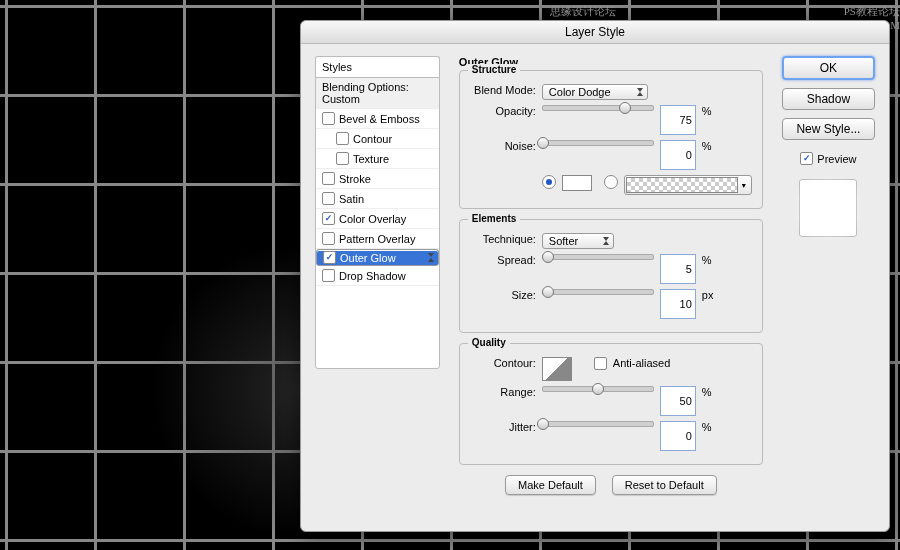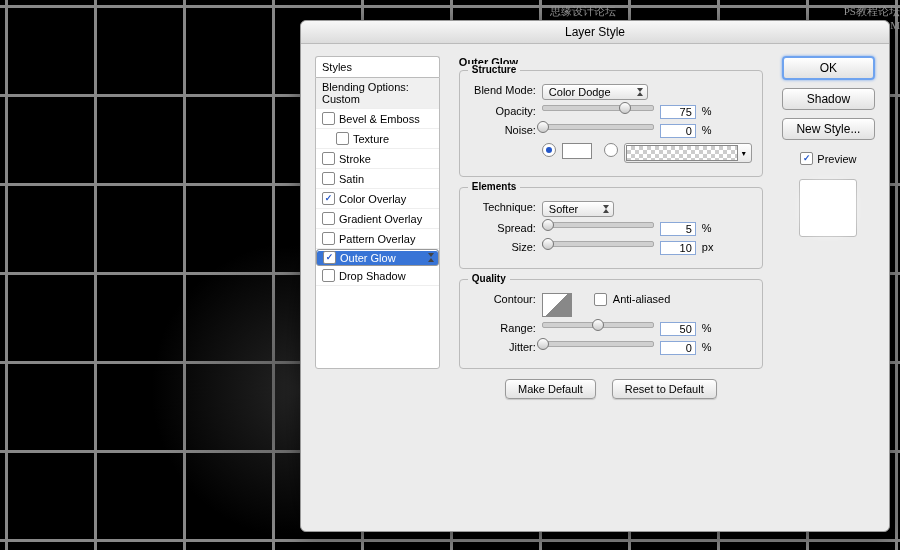--- a/index.html
+++ b/index.html
@@ -21,21 +21,21 @@
 .sec-title{font-size:11px;font-weight:bold;margin-bottom:2px}
 .grp{border:1px solid #bbb;border-radius:4px;padding:8px 10px;margin-bottom:10px;position:relative;background:#ececec}
 .grp-lab{position:absolute;top:-7px;left:8px;background:#ececec;padding:0 4px;font-size:10px;font-weight:bold}
 .row{display:flex;align-items:flex-start;margin:5px 0;gap:6px}
 .lab{width:66px;text-align:right;font-size:11px}
 .sel{background:linear-gradient(#fff,#e6e6e6);border:1px solid #999;border-radius:3px;padding:1px 18px 1px 6px;font-size:11px;position:relative;min-width:80px;box-shadow:0 1px 0 #fff inset}
 .sel::after{content:"";position:absolute;right:4px;top:3px;width:0;height:0;border-left:3px solid transparent;border-right:3px solid transparent;border-top:4px solid #444}
 .sel::before{content:"";position:absolute;right:4px;bottom:3px;width:0;height:0;border-left:3px solid transparent;border-right:3px solid transparent;border-bottom:4px solid #444}
 .slider{flex:1;height:4px;background:#d0d0d0;border:1px solid #aaa;border-radius:2px;position:relative;max-width:110px}
 .thumb{position:absolute;top:-4px;width:10px;height:10px;background:linear-gradient(#fff,#ccc);border:1px solid #777;border-radius:50%;transform:translateX(-50%)}
-.num{width:28px;border:1px solid #8aa8d8;background:#fff;padding:0 3px;text-align:right;font-size:11px}
+.num{width:28px;border:1px solid #8aa8d8;background:#fff;padding:8px 3px;text-align:right;font-size:11px}
 .unit{width:14px;font-size:11px}
 .radio{width:12px;height:12px;border:1px solid #888;border-radius:50%;background:#fff;display:inline-flex;align-items:center;justify-content:center}
 .radio.on::after{content:"";width:6px;height:6px;background:#2356c8;border-radius:50%}
 .swatch{width:28px;height:14px;border:1px solid #888;background:#fff}
 .grad{width:110px;height:14px;border:1px solid #888;background:repeating-conic-gradient(#ccc 0 25%,#fff 0 50%) 0 0/8px 8px}
 .grad-wrap{border:1px solid #999;display:inline-flex;align-items:center;padding:1px;background:linear-gradient(#fff,#e8e8e8);border-radius:3px}
 .grad-arrow{width:12px;text-align:center;font-size:8px}
 .contour{width:28px;height:22px;border:1px solid #888;background:linear-gradient(135deg,#fff 0 50%,#888 50% 100%);display:inline-block;vertical-align:middle}
 .btns-row{display:flex;gap:16px;justify-content:center;margin-top:6px}
 .btn{background:linear-gradient(#fff,#e2e2e2);border:1px solid #999;border-radius:4px;padding:3px 12px;font-size:11px;box-shadow:0 1px 1px rgba(0,0,0,.15)}
@@ -82,37 +82,37 @@
       <div class="styles-hdr">Styles</div>
       <div class="list">
         <div class="li blend">Blending Options: Custom</div>
         <div id="style-items">
             <div class="li">
               <span class="chk"></span>
               <span>Bevel &amp; Emboss</span>
             </div>
             <div class="li sub">
               <span class="chk"></span>
+              <span>Contour</span>
+            </div>
+            <div class="li sub">
+              <span class="chk"></span>
               <span>Texture</span>
             </div>
             <div class="li">
               <span class="chk"></span>
               <span>Stroke</span>
             </div>
             <div class="li">
               <span class="chk"></span>
               <span>Satin</span>
             </div>
             <div class="li">
               <span class="chk on"></span>
               <span>Color Overlay</span>
-            </div>
-            <div class="li">
-              <span class="chk"></span>
-              <span>Gradient Overlay</span>
             </div>
             <div class="li">
               <span class="chk"></span>
               <span>Pattern Overlay</span>
             </div>
             <div class="li sel">
               <span class="chk on"></span>
               <span>Outer Glow</span>
             </div>
             <div class="li">

